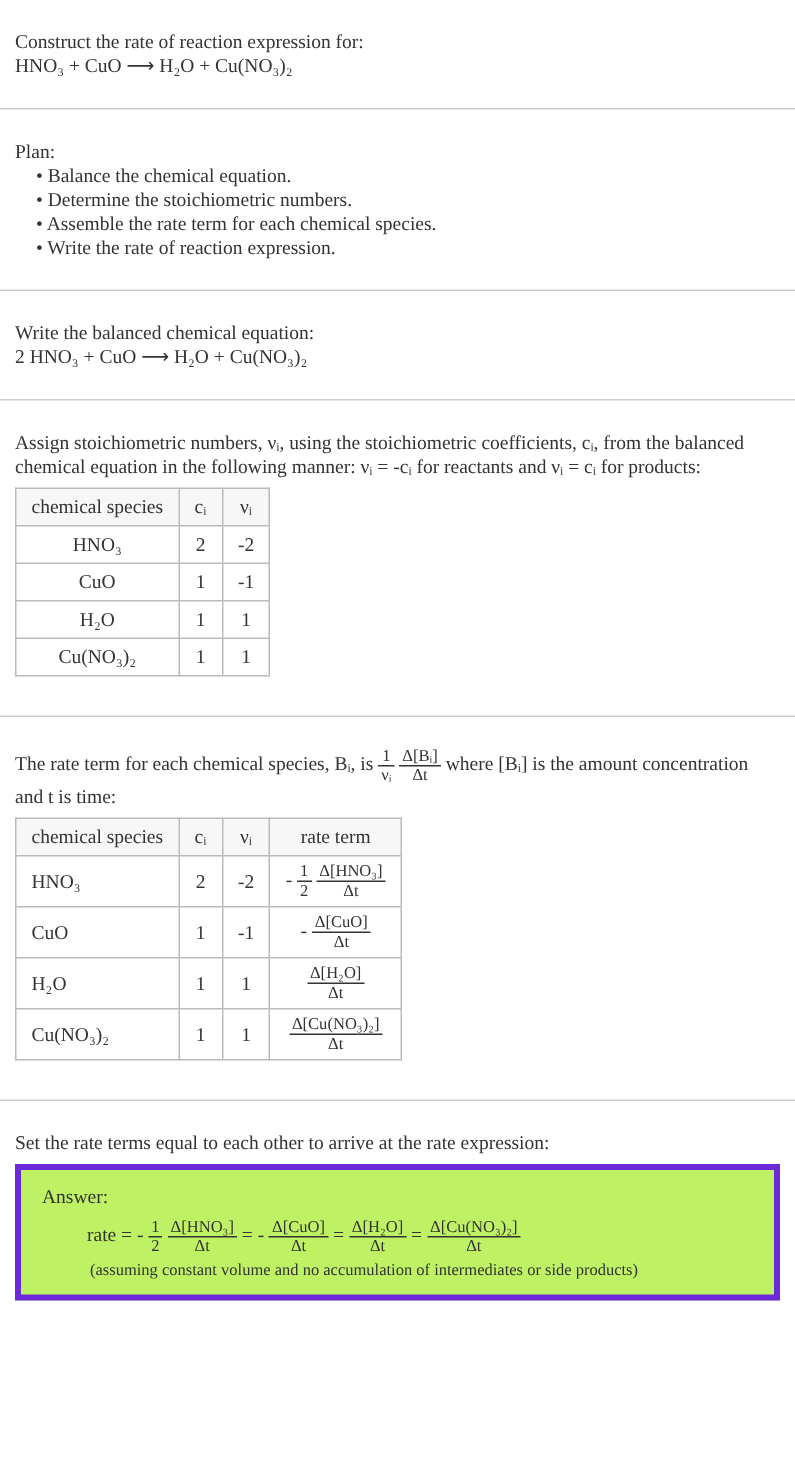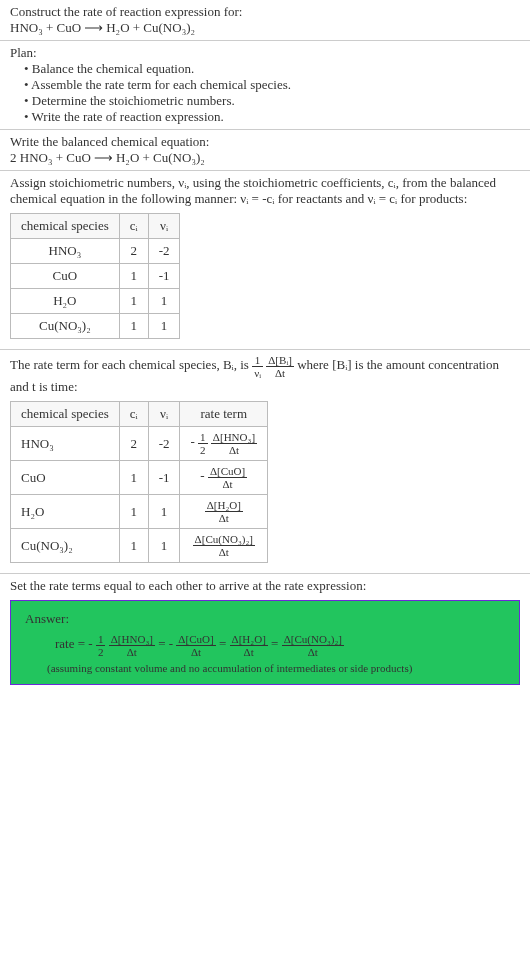--- a/index.html
+++ b/index.html
@@ -1,46 +1,46 @@
 <!DOCTYPE html>
 <html><head>
   <meta charset="utf-8">
   <style>
     * { box-sizing: border-box; margin: 0; padding: 0; }
     body { font-family: Georgia, 'Times New Roman', serif; font-size: 13px; color: #333; background: #fff; width: 530px; }
-    .section { padding: 4px 10px; }
+    .section { padding: 20px 10px; }
     hr { border: none; border-top: 1px solid #ccc; margin: 0; }
     table { border-collapse: collapse; margin: 6px 0; }
     th, td { border: 1px solid #bbb; padding: 4px 10px; text-align: center; font-weight: normal; }
     th { background: #f7f7f7; }
     .frac { display: inline-block; text-align: center; vertical-align: middle; font-size: 0.85em; }
     .frac .num { display: block; border-bottom: 1px solid #333; padding: 0 2px; }
     .frac .den { display: block; padding: 0 2px; }
     .note { font-size: 11px; color: #666; }
-    .answer-box { background: #22c55e; border: 1px solid #6d28d9; padding: 10px 14px; margin-top: 6px; }
+    .answer-box { background: #bef264; border: 4px solid #6d28d9; padding: 10px 14px; margin-top: 6px; }
     .answer-box .lbl { margin-bottom: 6px; }
     .answer-box .eq { margin-left: 30px; margin-bottom: 4px; }
-    .answer-box .assume { margin-left: 22px; font-size: 11px; }
+    .answer-box .assume { margin-left: 32px; font-size: 11px; }
     .bullet { margin-left: 14px; }
     .rate-col td { text-align: center; }
   </style>
 </head>
 <body>
 
 <div class="section">
   <div>Construct the rate of reaction expression for:</div>
   <div>HNO₃ + CuO ⟶ H₂O + Cu(NO₃)₂</div>
 </div>
 <hr>
 
 <div class="section">
   <div>Plan:</div>
   <div class="bullet">• Balance the chemical equation.</div>
+  <div class="bullet">• Determine the stoichiometric numbers.</div>
   <div class="bullet">• Assemble the rate term for each chemical species.</div>
-  <div class="bullet">• Determine the stoichiometric numbers.</div>
   <div class="bullet">• Write the rate of reaction expression.</div>
 </div>
 <hr>
 
 <div class="section">
   <div>Write the balanced chemical equation:</div>
   <div>2 HNO₃ + CuO ⟶ H₂O + Cu(NO₃)₂</div>
 </div>
 <hr>
 

